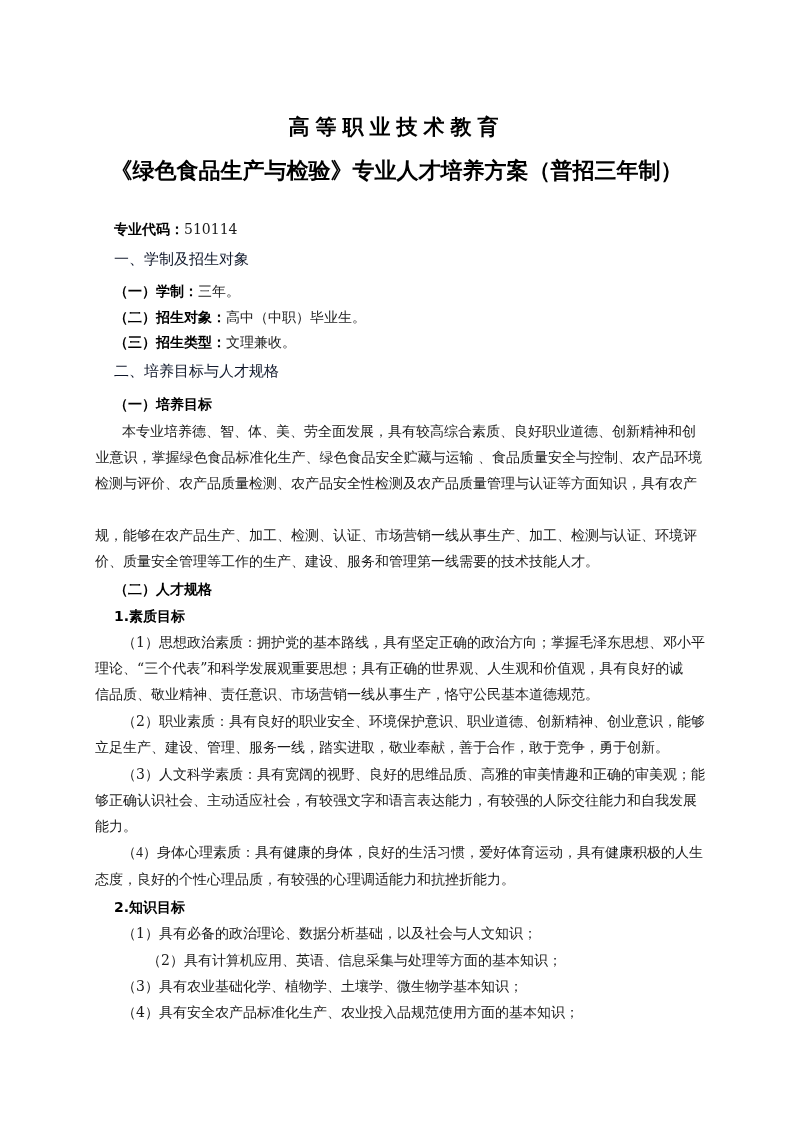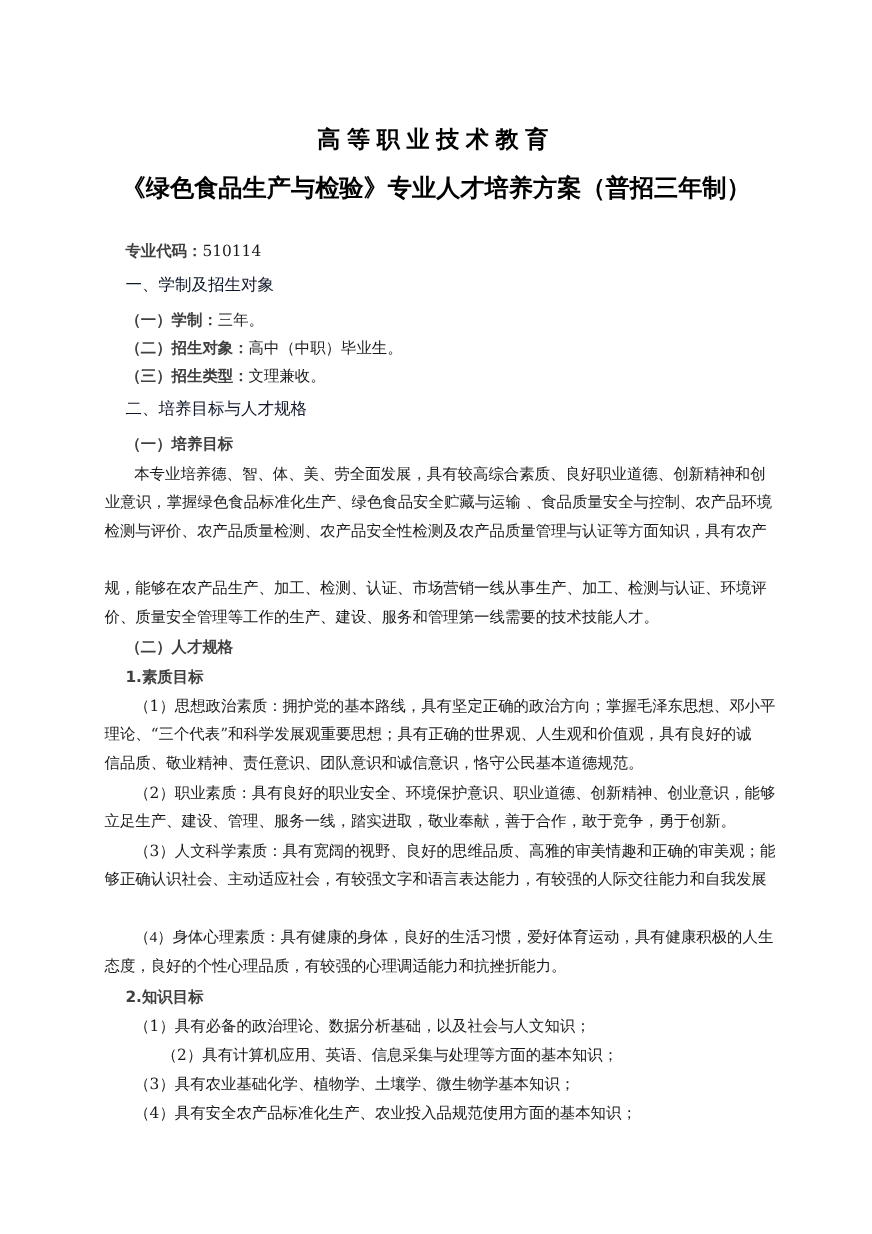--- a/index.html
+++ b/index.html
@@ -9,21 +9,21 @@
   .title1 { position: absolute; top: 113px; left: 0; width: 793px; text-align: center;
             font-family: "DejaVu Sans", sans-serif; font-weight: bold; font-size: 21px;
             letter-spacing: 6px; color: #000; }
   .title2 { position: absolute; top: 156px; left: 0; width: 793px; text-align: center;
             font-family: "DejaVu Serif", serif; font-weight: bold; font-size: 22px;
             letter-spacing: 0px; color: #000; }
   .line { position: absolute; left: 95px; width: 607px; font-size: 14px; line-height: 20px;
           white-space: nowrap; }
   .ind { left: 122px; }
   .ind2 { left: 114px; }
-  .b { font-weight: bold; font-family: "DejaVu Sans", sans-serif; color:#404040; }
+  .b { font-weight: bold; font-family: "DejaVu Sans", sans-serif; color:#000000; }
   .h1 { font-family: "DejaVu Sans", sans-serif; font-size: 15px; color: #0f172a; }
 </style>
 </head>
 <body>
 
 <div class="page">
 
   <div class="title1">高等职业技术教育</div>
   <div class="title2">《绿色食品生产与检验》专业人才培养方案（普招三年制）</div>
 
@@ -50,27 +50,28 @@
   <div class="line" style="top:447px;text-align:right;">业意识，掌握绿色食品标准化生产、绿色食品安全贮藏与运输 、食品质量安全与控制、农产品环境</div>
   <div class="line" style="top:473px;">检测与评价、农产品质量检测、农产品安全性检测及农产品质量管理与认证等方面知识，具有农产</div>
   <div class="line" style="top:525px;">规，能够在农产品生产、加工、检测、认证、市场营销一线从事生产、加工、检测与认证、环境评</div>
   <div class="line" style="top:551px;">价、质量安全管理等工作的生产、建设、服务和管理第一线需要的技术技能人才。</div>
 
   <div class="line ind2 b" style="top:579px;">（二）人才规格</div>
   <div class="line ind2 b" style="top:606px;">1.素质目标</div>
 
   <div class="line ind" style="top:632px;">（1）思想政治素质：拥护党的基本路线，具有坚定正确的政治方向；掌握毛泽东思想、邓小平</div>
   <div class="line" style="top:658px;">理论、“三个代表”和科学发展观重要思想；具有正确的世界观、人生观和价值观，具有良好的诚</div>
-  <div class="line" style="top:684px;">信品质、敬业精神、责任意识、团队意识和诚信意识，恪守公民基本道德规范。</div>
+  <div class="line" style="top:684px;">信品质、敬业精神、责任意识、市场营销一线从事生产，恪守公民基本道德规范。</div>
 
   <div class="line ind" style="top:711px;">（2）职业素质：具有良好的职业安全、环境保护意识、职业道德、创新精神、创业意识，能够</div>
   <div class="line" style="top:737px;">立足生产、建设、管理、服务一线，踏实进取，敬业奉献，善于合作，敢于竞争，勇于创新。</div>
 
   <div class="line ind" style="top:764px;">（3）人文科学素质：具有宽阔的视野、良好的思维品质、高雅的审美情趣和正确的审美观；能</div>
   <div class="line" style="top:790px;">够正确认识社会、主动适应社会，有较强文字和语言表达能力，有较强的人际交往能力和自我发展</div>
+  <div class="line" style="top:816px;">能力。</div>
 
   <div class="line ind" style="top:843px;font-family:Liberation Serif, serif;">（4）身体心理素质：具有健康的身体，良好的生活习惯，爱好体育运动，具有健康积极的人生</div>
   <div class="line" style="top:869px;">态度，良好的个性心理品质，有较强的心理调适能力和抗挫折能力。</div>
 
   <div class="line ind2 b" style="top:897px;">2.知识目标</div>
 
   <div class="line ind" style="top:923px;">（1）具有必备的政治理论、数据分析基础，以及社会与人文知识；</div>
   <div class="line ind" style="top:950px;margin-left:25px;">（2）具有计算机应用、英语、信息采集与处理等方面的基本知识；</div>
   <div class="line ind" style="top:976px;">（3）具有农业基础化学、植物学、土壤学、微生物学基本知识；</div>
   <div class="line ind" style="top:1002px;">（4）具有安全农产品标准化生产、农业投入品规范使用方面的基本知识；</div>

